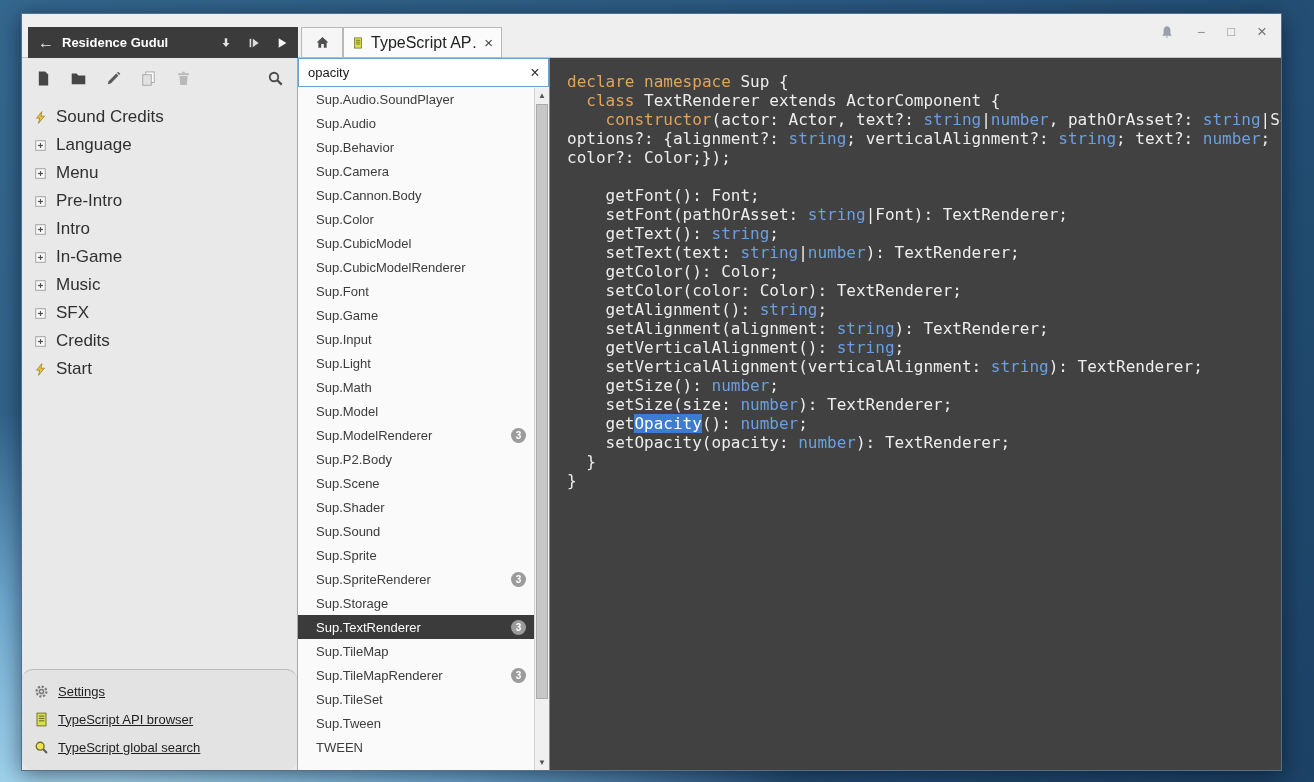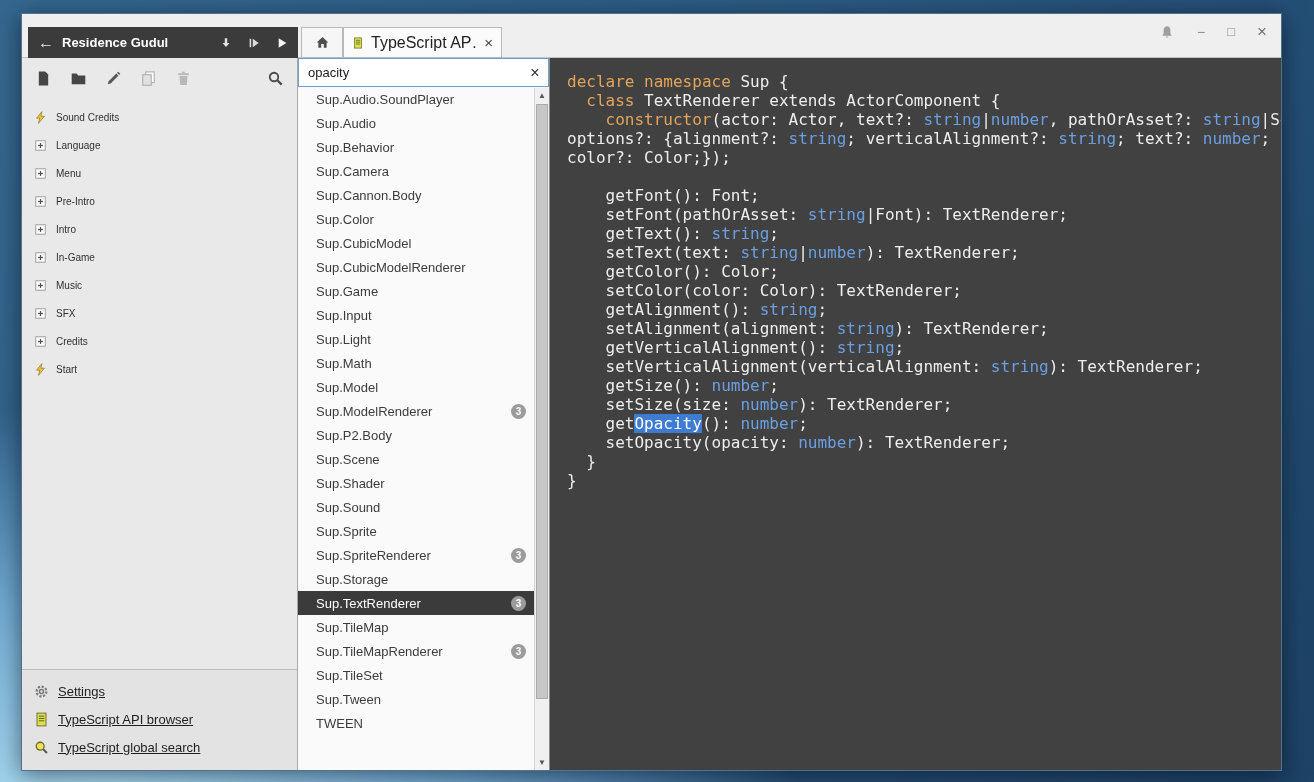--- a/index.html
+++ b/index.html
@@ -34,23 +34,23 @@
   .wc-maximize { font-size: 13px; }
   .wc-close { font-size: 17px; color: #737373; }
 
   .main { position: absolute; left: 0; top: 44px; right: 0; bottom: 0; display: flex; }
 
   .sidebar { width: 276px; background: #e9e9e9; border-right: 1px solid #a9a9a9; display: flex; flex-direction: column; }
   .sb-toolbar { height: 40px; display: flex; align-items: center; gap: 18px; padding: 0 13px; flex: none; }
   .tb-icon { width: 17px; height: 17px; cursor: pointer; }
   .tb-icon.push-right { margin-left: auto; }
   .sb-tree { flex: 1; padding-top: 5px; overflow: hidden; }
-  .tree-item { height: 28px; display: flex; align-items: center; gap: 9px; padding: 0 12px; font-size: 10px; color: #303030; cursor: pointer; }
+  .tree-item { height: 28px; display: flex; align-items: center; gap: 9px; padding: 0 12px; font-size: 17px; color: #303030; cursor: pointer; }
   .tree-item .icon { width: 13px; height: 13px; flex: none; }
-  .sb-footer { flex: none; border-top: 1px solid #bdbdbd; background: #e3e3e3; padding: 7px 0 9px; }
+  .sb-footer { flex: none; border-top: 1px solid #bdbdbd; background: #e3e3e3; padding: 7px 0 9px; border-radius: 11px; }
   .footer-link { height: 28px; display: flex; align-items: center; gap: 9px; padding: 0 12px; font-size: 13px; color: #1e1e1e; cursor: pointer; }
   .footer-link .icon { width: 15px; height: 15px; flex: none; }
   .flabel { text-decoration: underline; }
 
   .middle { width: 252px; background: #fafafa; border-right: 1px solid #8a8a8a; position: relative; flex: none; }
   .search-box { position: absolute; left: 0; right: 0; top: 0; height: 29px; background: #fff; border: 1px solid #6f9fce; display: flex; align-items: center; }
   .search-input { flex: 1; min-width: 0; border: none; outline: none; background: transparent; font-size: 13px; padding: 0 0 0 9px; color: #1a1a1a; font-family: inherit; }
   .search-clear { width: 26px; text-align: center; font-size: 16px; color: #333; cursor: pointer; }
   .api-list { position: absolute; top: 29px; left: 0; right: 15px; bottom: 0; overflow: hidden; }
   .api-item { height: 24px; display: flex; align-items: center; padding: 0 8px 0 18px; font-size: 13px; color: #3c3c3c; cursor: pointer; }
@@ -326,20 +326,23 @@
           <div class="api-item">
             <span>Sup.Color</span>
           </div>
           <div class="api-item">
             <span>Sup.CubicModel</span>
           </div>
           <div class="api-item">
             <span>Sup.CubicModelRenderer</span>
           </div>
           <div class="api-item">
+            <span>Sup.Font</span>
+          </div>
+          <div class="api-item">
             <span>Sup.Game</span>
           </div>
           <div class="api-item">
             <span>Sup.Input</span>
           </div>
           <div class="api-item">
             <span>Sup.Light</span>
           </div>
           <div class="api-item">
             <span>Sup.Math</span>

